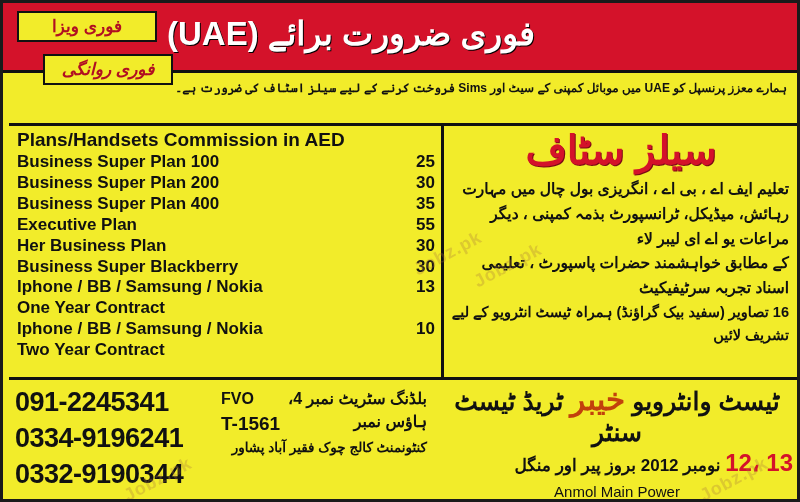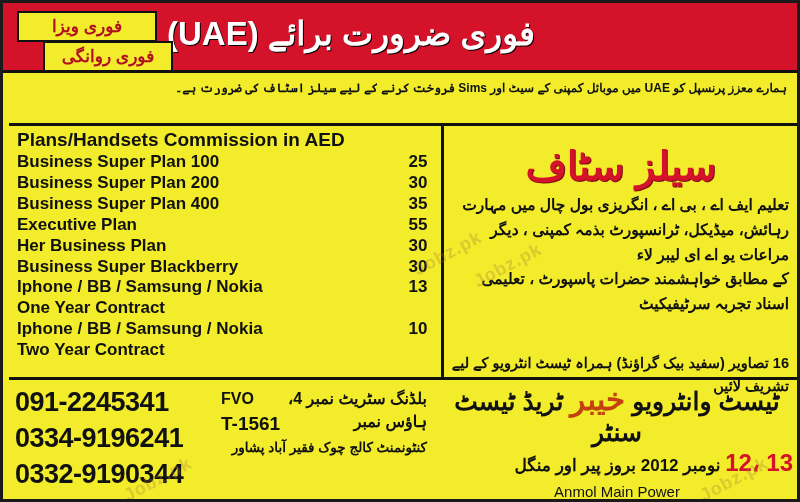--- a/index.html
+++ b/index.html
@@ -45,21 +45,21 @@
     background: #f2ec2a;
     border: 2px solid #111;
     color: #b10f22;
     font-weight: bold;
     font-size: 17px;
     direction: rtl;
     text-align: center;
     padding: 3px 8px;
   }
   .hdr-badge.b1 { left: 14px; top: 8px; width: 120px; }
-  .hdr-badge.b2 { left: 40px; top: 38px; width: 110px; }
+  .hdr-badge.b2 { left: 40px; top: 51px; width: 110px; font-style: italic; }
   
   .intro {
     position: absolute;
     left: 8px; top: 74px;
     width: 784px;
     height: 44px;
     direction: rtl;
     text-align: right;
     font-size: 12px;
     font-weight: bold;
@@ -101,54 +101,54 @@
   .plan-row {
     display: flex;
     justify-content: space-between;
     font-size: 17px;
     font-weight: bold;
     color: #111;
     padding: 0 6px 0 4px;
     line-height: 1.23;
   }
   .plan-row .pname { white-space: nowrap; }
-  .plan-row .pval { min-width: 34px; text-align: center; }
+  .plan-row .pval { min-width: 34px; text-align: right; }
   .plan-sub {
     font-size: 17px;
     font-weight: bold;
     color: #111;
     padding: 0 4px;
     line-height: 1.23;
   }
   
   .right-col {
     position: absolute;
     left: 446px;
-    top: 140px;
+    top: 124px;
     width: 344px;
   }
   .sales-staff {
     text-align: center;
     color: #d4122a;
     font-size: 40px;
     font-weight: bold;
     direction: rtl;
     text-shadow: 1px 1px 0 #7a0a14;
     margin-bottom: 4px;
   }
   .ur-line {
     direction: rtl;
     text-align: right;
     font-size: 15.5px;
     font-weight: bold;
     color: #111;
     line-height: 1.6;
     padding-right: 4px;
   }
-  .ur-line.small { font-size: 14.5px; margin-top: 35px; }
+  .ur-line.small { font-size: 14.5px; }
   
   .phones {
     position: absolute;
     left: 12px;
     top: 382px;
   }
   .phone {
     font-size: 27px;
     font-weight: bold;
     color: #111;

